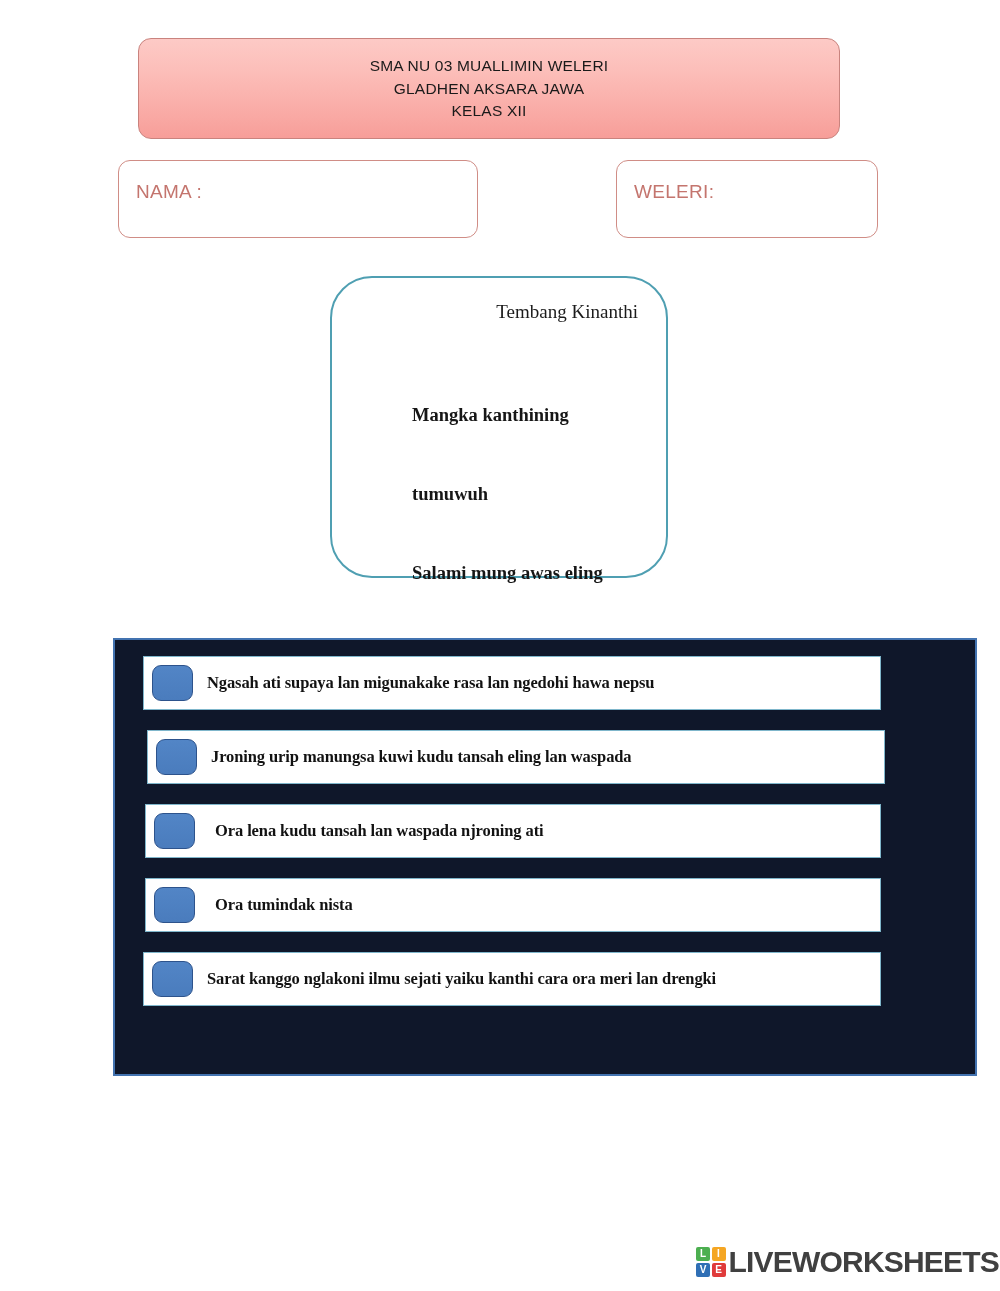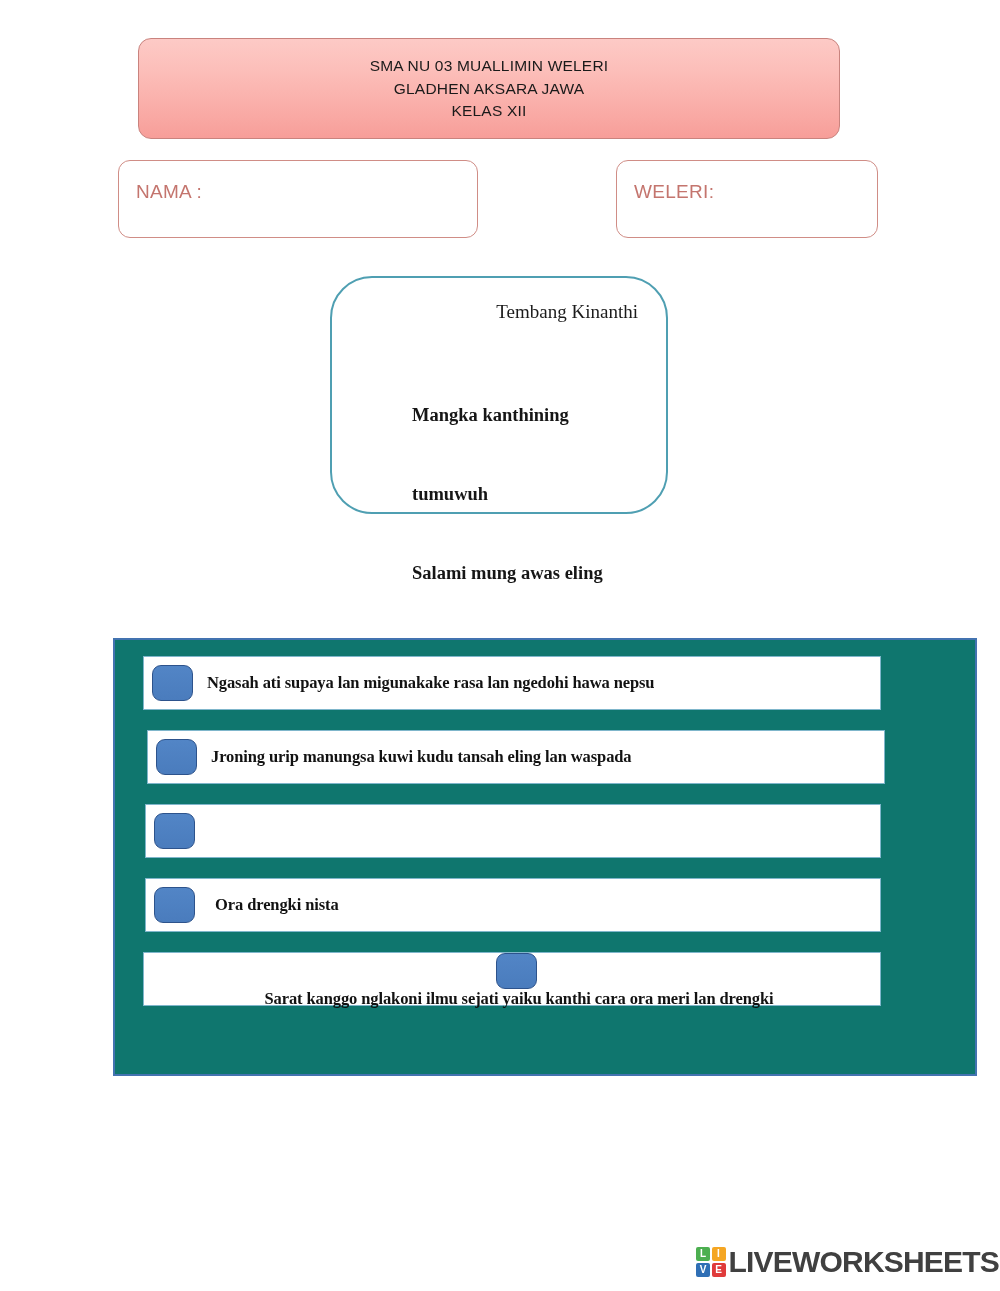--- a/index.html
+++ b/index.html
@@ -70,21 +70,21 @@
     color: #c4756e;
     letter-spacing: 0.3px;
   }
 
   
   .poem-box {
     position: absolute;
     left: 330px;
     top: 276px;
     width: 338px;
-    height: 238px;
+    height: 302px;
     box-sizing: border-box;
     border: 2.2px solid #4f9fb2;
     border-radius: 42px;
     background: #ffffff;
   }
   .poem-title {
     position: absolute;
     left: 0;
     right: 28px;
     top: 23px;
@@ -108,21 +108,21 @@
 
   
   .answer-panel {
     position: absolute;
     left: 113px;
     top: 638px;
     width: 864px;
     height: 438px;
     box-sizing: border-box;
     border: 2.4px solid #4373b0;
-    background: #0f766e;
+    background: #0f172a;
   }
   .answer-rows {
     position: absolute;
     left: 28px;
     top: 16px;
     width: 738px;
   }
   .answer-row {
     position: relative;
     box-sizing: border-box;
@@ -152,21 +152,21 @@
     letter-spacing: -0.1px;
     white-space: nowrap;
   }
   .answer-row.indent-1 .answer-text { margin-left: 20px; }
 
   
   .answer-row.r1 { width: 738px; margin-left: 0; }
   .answer-row.r2 { width: 738px; margin-left: 4px; }
   .answer-row.r3 { width: 736px; margin-left: 2px; }
   .answer-row.r4 { width: 736px; margin-left: 2px; }
-  .answer-row.r5 { width: 738px; margin-left: 0; margin-bottom: 0; flex-direction: column; }
+  .answer-row.r5 { width: 738px; margin-left: 0; margin-bottom: 0; }
 
   
   .lw-logo {
     position: absolute;
     left: 696px;
     top: 1247px;
     display: flex;
     align-items: center;
     gap: 3px;
   }
@@ -238,25 +238,26 @@
       <div class="answer-text">Ngasah ati supaya lan migunakake rasa lan ngedohi hawa nepsu</div>
     </div>
 
     <div class="answer-row r2">
       <div class="drag-handle"></div>
       <div class="answer-text">Jroning urip manungsa kuwi kudu tansah eling lan waspada</div>
     </div>
 
     <div class="answer-row r3 indent-1">
       <div class="drag-handle"></div>
+      <div class="answer-text">Ora lena kudu tansah lan waspada njroning ati</div>
     </div>
 
     <div class="answer-row r4 indent-1">
       <div class="drag-handle"></div>
-      <div class="answer-text">Ora drengki nista</div>
+      <div class="answer-text">Ora tumindak nista</div>
     </div>
 
     <div class="answer-row r5">
       <div class="drag-handle"></div>
       <div class="answer-text">Sarat kanggo nglakoni ilmu sejati yaiku kanthi cara ora meri lan drengki</div>
     </div>
 
   </div>
 </div>
 

